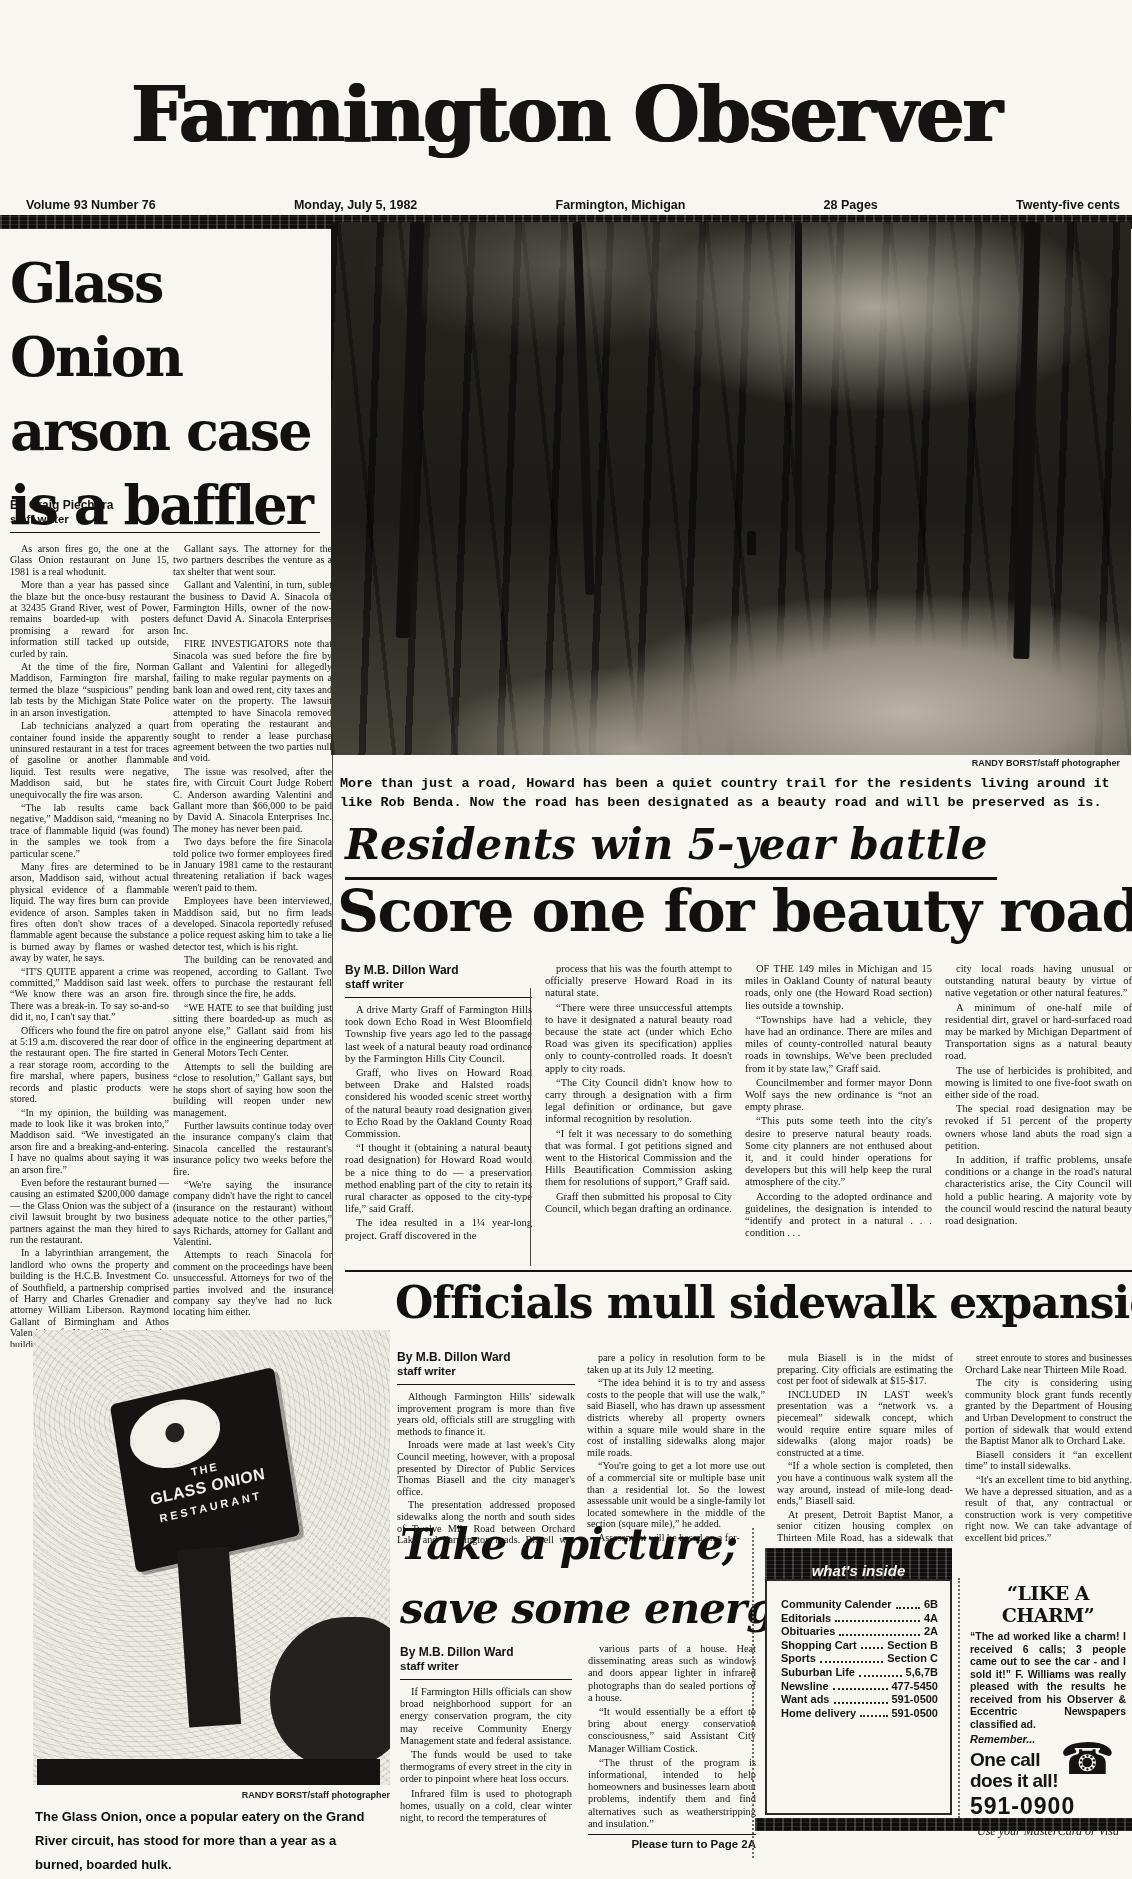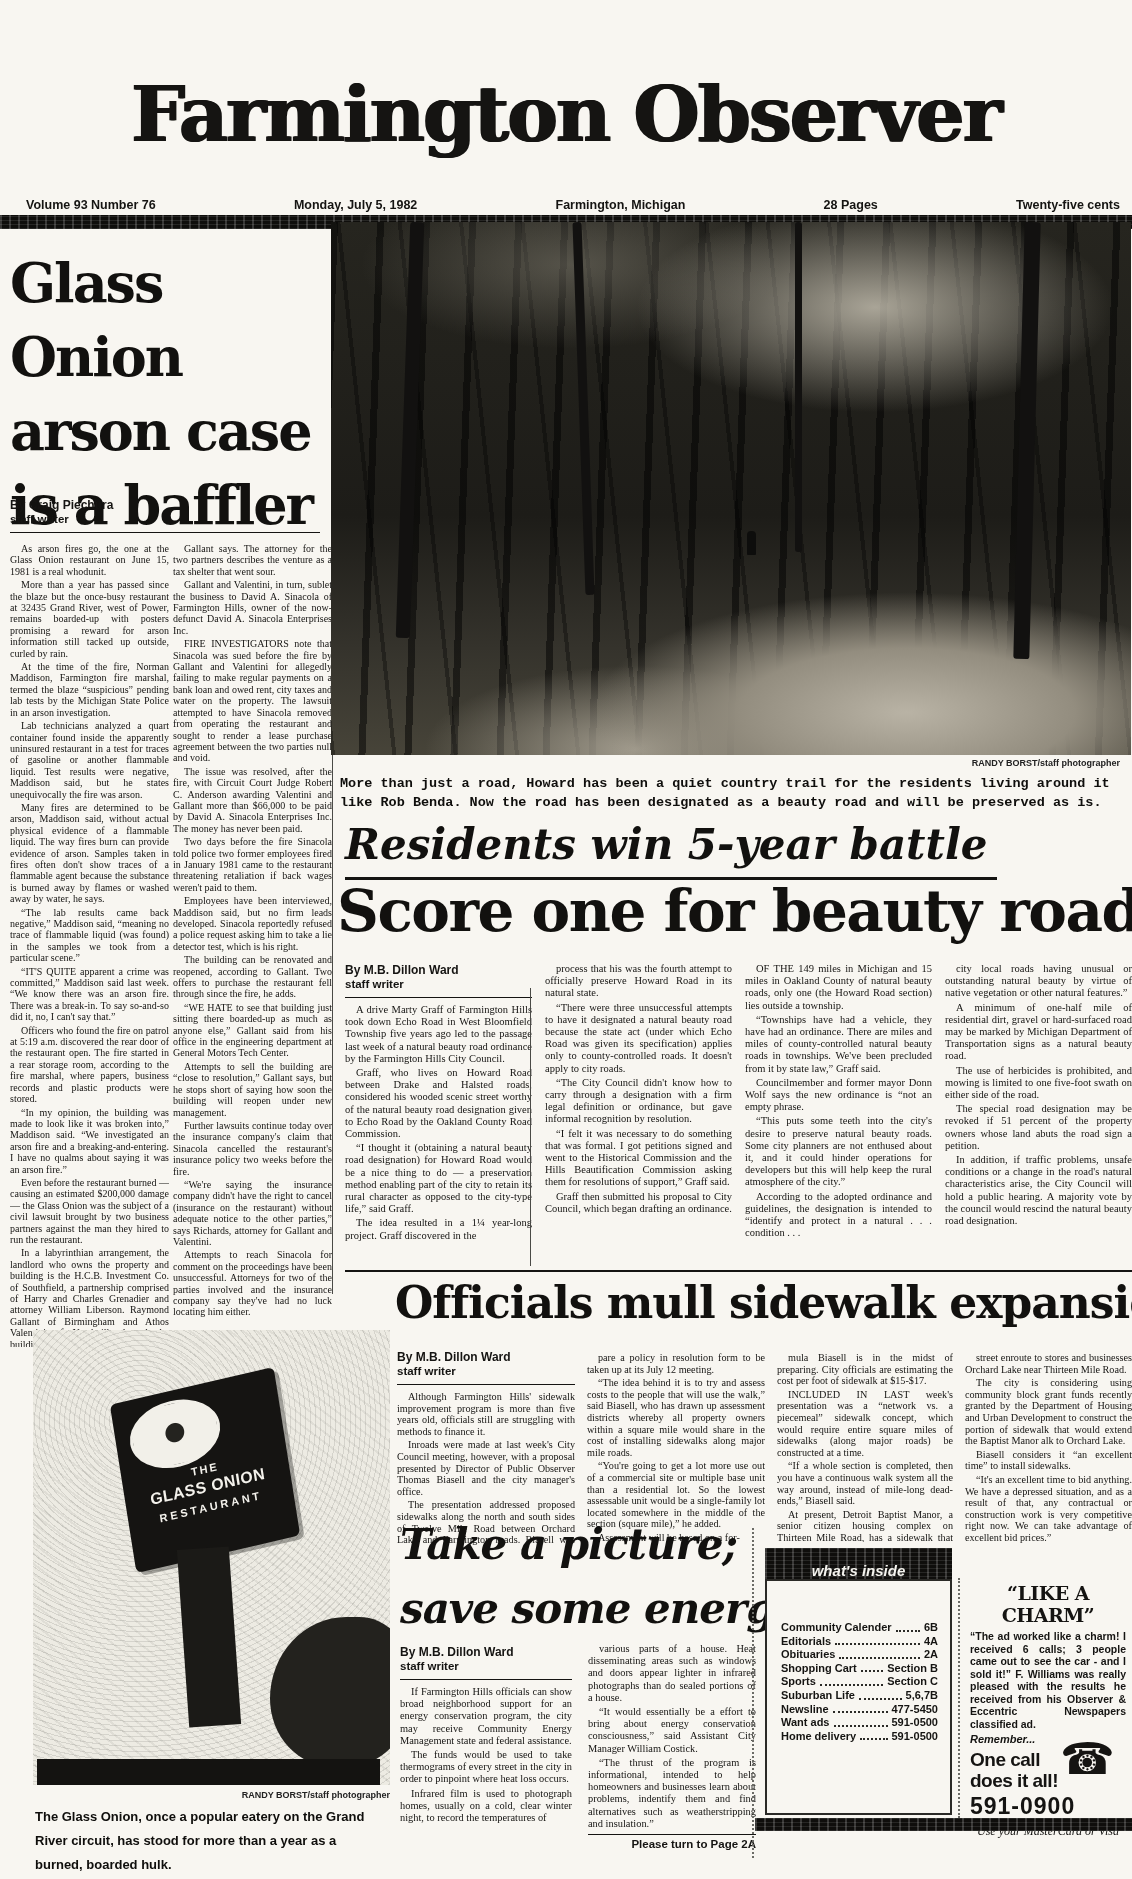--- a/index.html
+++ b/index.html
@@ -98,21 +98,21 @@
   #en-col1{left:400px;top:1645px;width:172px;height:228px;font-size:10.4px;line-height:12.2px;}
   #en-col2{left:588px;top:1643px;width:168px;height:228px;font-size:10.4px;line-height:12.2px;}
   #en-continuation{border-top:1.5px solid #151412;margin-top:4px;padding-top:3px;text-align:right;
     font-family:"Liberation Sans",sans-serif;font-weight:bold;font-size:11.5px;}
   #energy-vdot{left:752px;top:1528px;height:330px;}
 
   
   #wi-header{left:765px;top:1548px;width:187px;height:45px;display:flex;align-items:center;justify-content:center;}
   #wi-header span{color:#f5f4ef;font-family:"Liberation Sans",sans-serif;font-weight:bold;font-style:italic;font-size:15px;}
   #wi-box{left:765px;top:1579px;width:187px;height:236px;border:2px solid #2b2a27;background:#f8f6f1;
-    box-sizing:border-box;padding:40px 12px 0 14px;}
+    box-sizing:border-box;padding:17px 12px 0 14px;}
   .wi-row{display:flex;align-items:flex-end;font-family:"Liberation Sans",sans-serif;font-weight:bold;
     font-size:11px;line-height:12.6px;margin-bottom:1px;}
   .wi-leader{flex:1;border-bottom:2px dotted #2b2a27;margin:0 4px 2px;}
   
   #ad-box{left:958px;top:1578px;width:174px;height:240px;border-left:2px dotted #6b6b66;box-sizing:border-box;
     padding:4px 6px 16px 10px;font-family:"Liberation Sans",sans-serif;}
   #ad-headline{font-family:"DejaVu Serif",serif;font-weight:bold;font-size:19px;text-align:center;letter-spacing:-.5px;}
   #ad-body{font-weight:bold;font-size:10.5px;line-height:12.5px;margin-top:4px;text-align:justify;}
   #ad-remember{font-weight:bold;font-style:italic;font-size:11px;margin-top:3px;}
   #ad-slogan{font-weight:bold;font-size:19px;line-height:21px;margin-top:4px;letter-spacing:-.5px;}
@@ -146,22 +146,22 @@
   <div class="abs byline byline-rule" style="left:10px;top:498px;width:310px;">
     <div>By Craig Piechura</div>
     <div class="role">staff writer</div>
   </div>
   <div class="abs" id="go-cols">
     <div class="body-col paras">
         <p>As arson fires go, the one at the Glass Onion restaurant on June 15, 1981 is a real whodunit.</p>
         <p>More than a year has passed since the blaze but the once-busy restaurant at 32435 Grand River, west of Power, remains boarded-up with posters promising a reward for arson information still tacked up outside, curled by rain.</p>
         <p>At the time of the fire, Norman Maddison, Farmington fire marshal, termed the blaze “suspicious” pending lab tests by the Michigan State Police in an arson investigation.</p>
         <p>Lab technicians analyzed a quart container found inside the apparently uninsured restaurant in a test for traces of gasoline or another flammable liquid. Test results were negative, Maddison said, but he states unequivocally the fire was arson.</p>
+        <p>“The lab results came back negative,” Maddison said, “meaning no trace of flammable liquid (was found) in the samples we took from a particular scene.”</p>
         <p>Many fires are determined to be arson, Maddison said, without actual physical evidence of a flammable liquid. The way fires burn can provide evidence of arson. Samples taken in fires often don't show traces of a flammable agent because the substance is burned away by flames or washed away by water, he says.</p>
-        <p>“The lab results came back negative,” Maddison said, “meaning no trace of flammable liquid (was found) in the samples we took from a particular scene.”</p>
         <p>“IT'S QUITE apparent a crime was committed,” Maddison said last week. “We know there was an arson fire. There was a break-in. To say so-and-so did it, no, I can't say that.”</p>
         <p>Officers who found the fire on patrol at 5:19 a.m. discovered the rear door of the restaurant open. The fire started in a rear storage room, according to the fire marshal, where papers, business records and plastic products were stored.</p>
         <p>“In my opinion, the building was made to look like it was broken into,” Maddison said. “We investigated an arson fire and a breaking-and-entering. I have no qualms about saying it was an arson fire.”</p>
         <p>Even before the restaurant burned — causing an estimated $200,000 damage — the Glass Onion was the subject of a civil lawsuit brought by two business partners against the man they hired to run the restaurant.</p>
         <p>In a labyrinthian arrangement, the landlord who owns the property and building is the H.C.B. Investment Co. of Southfield, a partnership comprised of Harry and Charles Grenadier and attorney William Liberson. Raymond Gallant of Birmingham and Athos Valentini of Northville leased the building from H.B.C. as a side business,</p>
       </div>
     <div class="body-col paras">
         <p>Gallant says. The attorney for the two partners describes the venture as a tax shelter that went sour.</p>
         <p>Gallant and Valentini, in turn, sublet the business to David A. Sinacola of Farmington Hills, owner of the now-defunct David A. Sinacola Enterprises Inc.</p>
         <p>FIRE INVESTIGATORS note that Sinacola was sued before the fire by Gallant and Valentini for allegedly failing to make regular payments on a bank loan and owed rent, city taxes and water on the property. The lawsuit attempted to have Sinacola removed from operating the restaurant and sought to render a lease purchase agreement between the two parties null and void.</p>
@@ -229,21 +229,21 @@
   <div class="abs hrule" id="beauty-rule"></div>
 
   <div class="abs headline" id="sidewalk-headline">Officials mull sidewalk expansion</div>
   <div class="abs body-col swcol" id="sw-col1">
     <div class="byline byline-rule" style="margin-bottom:6px;">
       <div>By M.B. Dillon Ward</div>
       <div class="role">staff writer</div>
     </div>
     <div class="paras">
         <p>Although Farmington Hills' sidewalk improvement program is more than five years old, officials still are struggling with methods to finance it.</p>
-        <p>Inroads were made at last week's City Council meeting, however, with a proposal presented by Director of Public Observer Thomas Biasell and the city manager's office.</p>
+        <p>Inroads were made at last week's City Council meeting, however, with a proposal presented by Director of Public Services Thomas Biasell and the city manager's office.</p>
         <p>The presentation addressed proposed sidewalks along the north and south sides of Twelve Mile Road between Orchard Lake and Farmington roads. Biasell was advised by the council to pre-</p>
       </div>
   </div>
   <div class="abs body-col swcol paras" id="sw-col2">
       <p>pare a policy in resolution form to be taken up at its July 12 meeting.</p>
       <p>“The idea behind it is to try and assess costs to the people that will use the walk,” said Biasell, who has drawn up assessment districts whereby all property owners within a square mile would share in the cost of installing sidewalks along major mile roads.</p>
       <p>“You're going to get a lot more use out of a commercial site or multiple base unit than a residential lot. So the lowest assessable unit would be a single-family lot located somewhere in the middle of the section (square mile),” he added.</p>
       <p>Assessment will be based on a for-</p>
     </div>
   <div class="abs body-col swcol paras" id="sw-col3">

